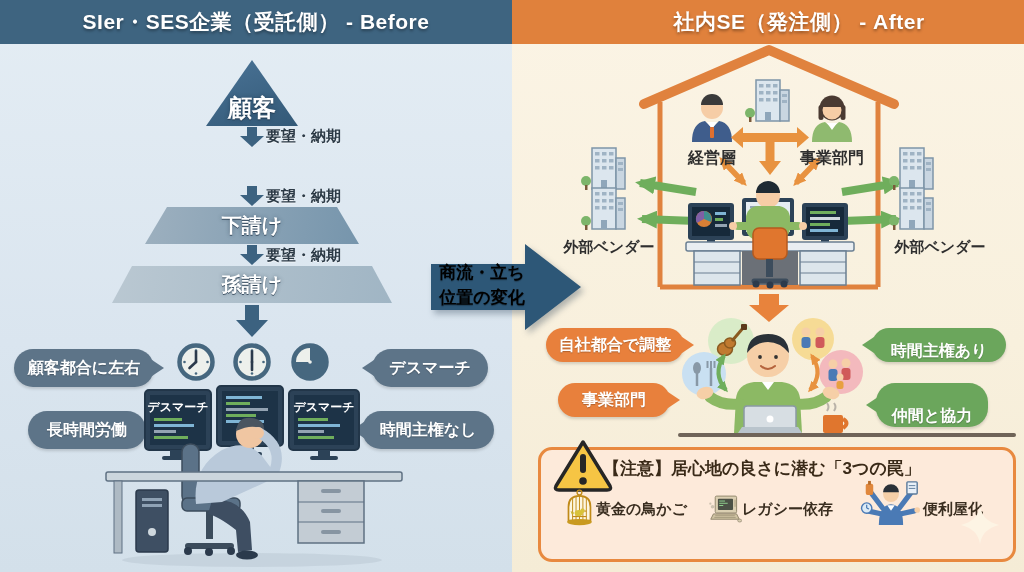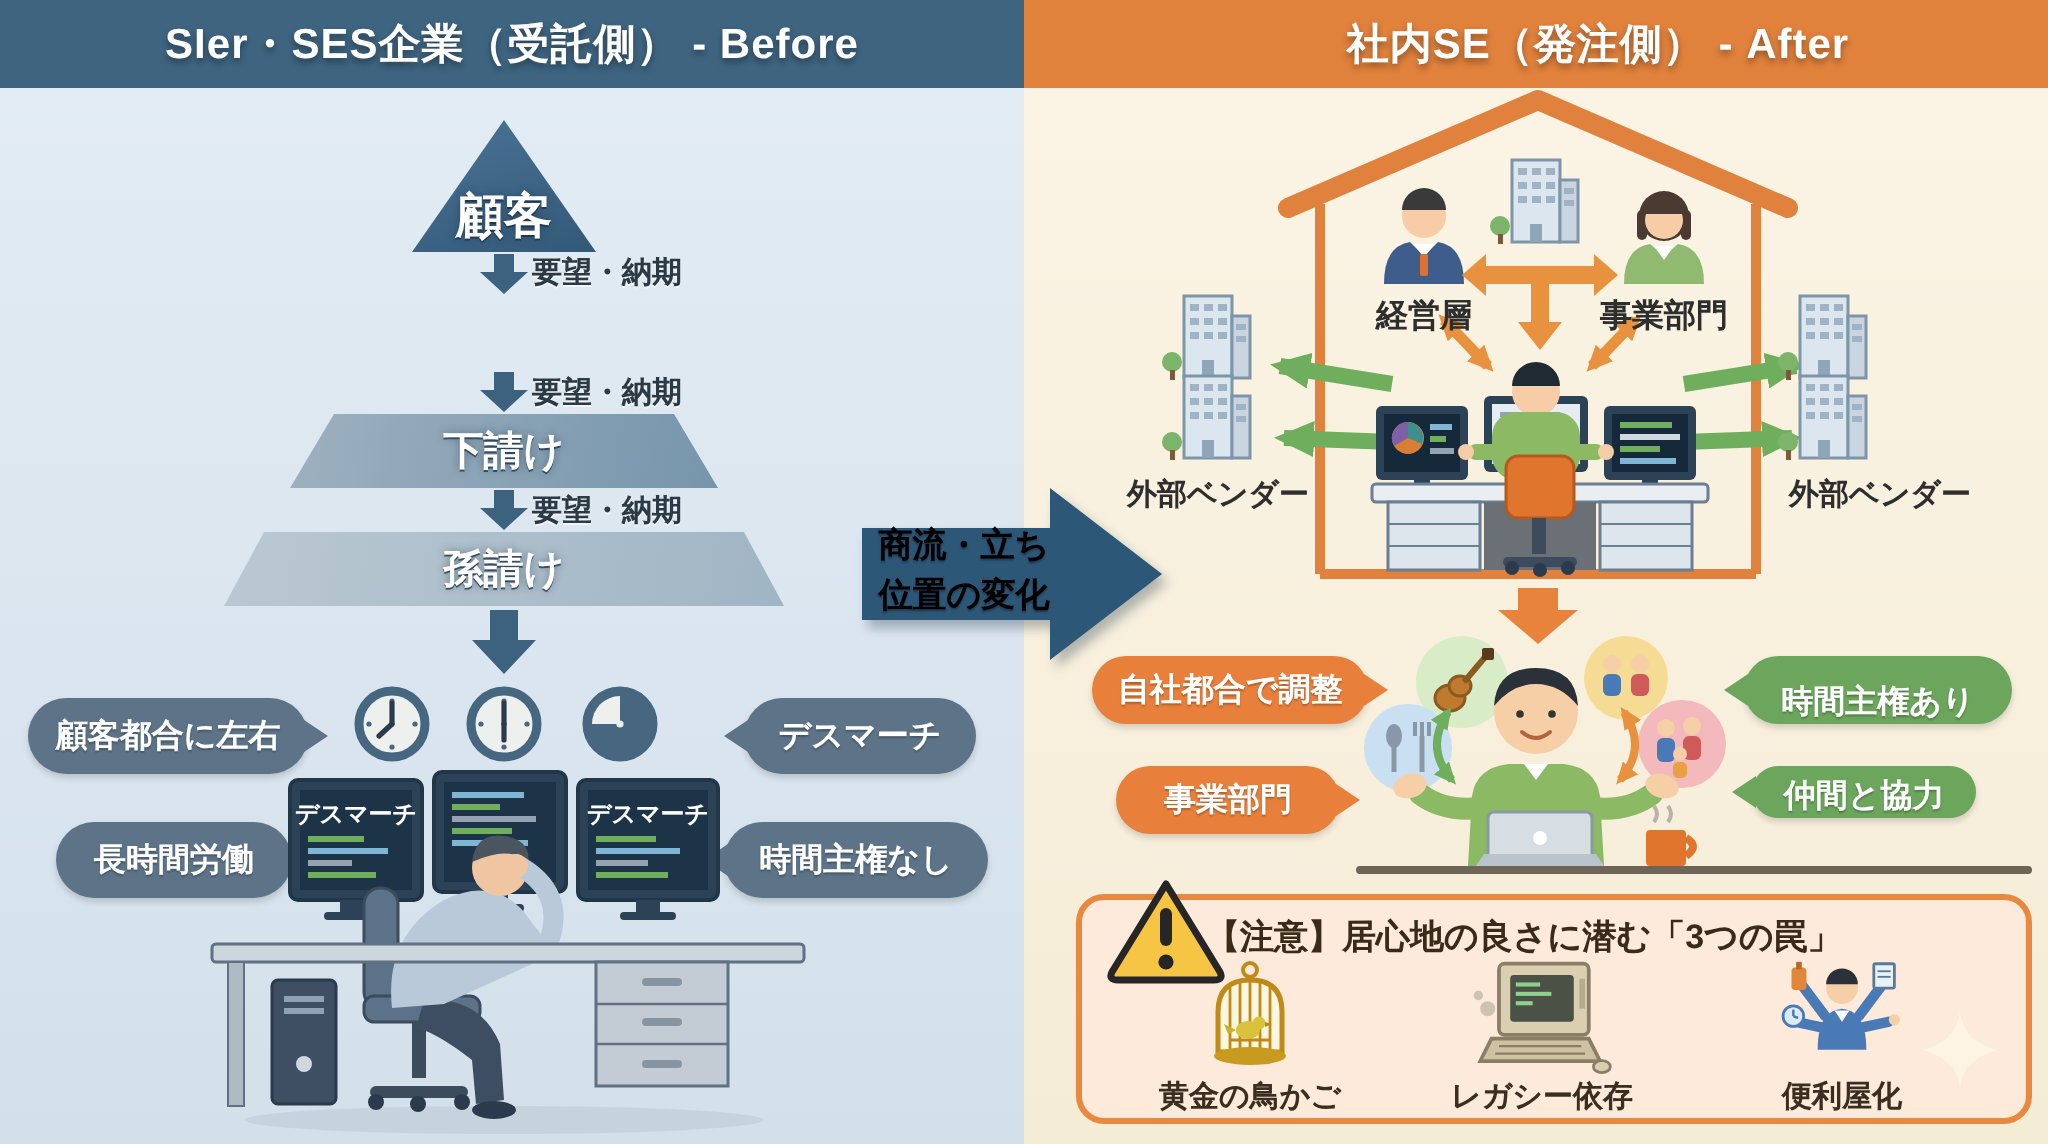--- a/index.html
+++ b/index.html
@@ -33,21 +33,21 @@
   .b-green.tail-l::after{border-right-color:#6ba65c;}
   .abs{position:absolute;}
   .diagram-label{position:absolute;font-weight:bold;color:#2e2e2e;text-align:center;white-space:nowrap;}
   #transition-arrow{position:absolute;left:431px;top:236px;width:154px;height:102px;
     filter:drop-shadow(3px 4px 3px rgba(40,60,80,.35));}
   #transition-text{position:absolute;left:0;top:24px;width:102px;text-align:center;color:#000000;font-weight:bold;
     font-size:17px;line-height:25px;text-shadow:0 1px 1px rgba(0,0,0,.3);}
   #warning-box{position:absolute;left:26px;top:447px;width:478px;height:115px;box-sizing:border-box;
     background:#fdeada;border:3px solid #e8893f;border-radius:14px;}
   #warning-title{position:absolute;left:62px;right:14px;top:7px;text-align:left;font-weight:bold;font-size:17px;color:#3a2a18;}
-  .trap{position:absolute;top:30px;width:124px;display:flex;flex-direction:column;align-items:center;}
+  .trap{position:absolute;top:30px;width:124px;display:flex;flex-direction:row;align-items:center;}
   .trap-label{font-weight:bold;font-size:15px;color:#3a2e20;margin-top:1px;white-space:nowrap;}
   #warning-triangle{position:absolute;left:10px;top:-13px;}
   #sparkle{position:absolute;left:420px;top:56px;}
   svg{display:block;}
   svg text{font-family:"Liberation Sans","DejaVu Sans",sans-serif;}
 </style>
 </head>
 <body>
 
 <div id="canvas">
@@ -420,21 +420,21 @@
 
     <div class="bubble b-orange tail-r" style="left:34px;top:328px;width:138px;height:34px;">
       <span>自社都合で調整</span>
       </div>
     <div class="bubble b-orange tail-r" style="left:46px;top:383px;width:112px;height:34px;">
       <span>事業部門</span>
       </div>
     <div class="bubble b-green tail-l" style="left:360px;top:328px;width:134px;height:34px;">
       <span>時間主権あり</span>
       </div>
-    <div class="bubble b-green tail-l" style="left:364px;top:383px;width:112px;height:26px;">
+    <div class="bubble b-green tail-l" style="left:364px;top:383px;width:112px;height:44px;">
       <span>仲間と協力</span>
       </div>
 
     <div id="warning-box">
       <svg id="warning-triangle" width="64" height="58" viewBox="0 0 64 58">
         <path d="M32 5 L59 49 Q61 53 56 53 L8 53 Q3 53 5 49 Z" fill="#f6c544" stroke="#262626" stroke-width="3.5" stroke-linejoin="round"></path>
         <rect x="29" y="17" width="6" height="19" rx="3" fill="#262626"></rect>
         <circle cx="32" cy="44" r="3.8" fill="#262626"></circle>
       </svg>
       <div id="warning-title">【注意】居心地の良さに潜む「3つの罠」</div>

